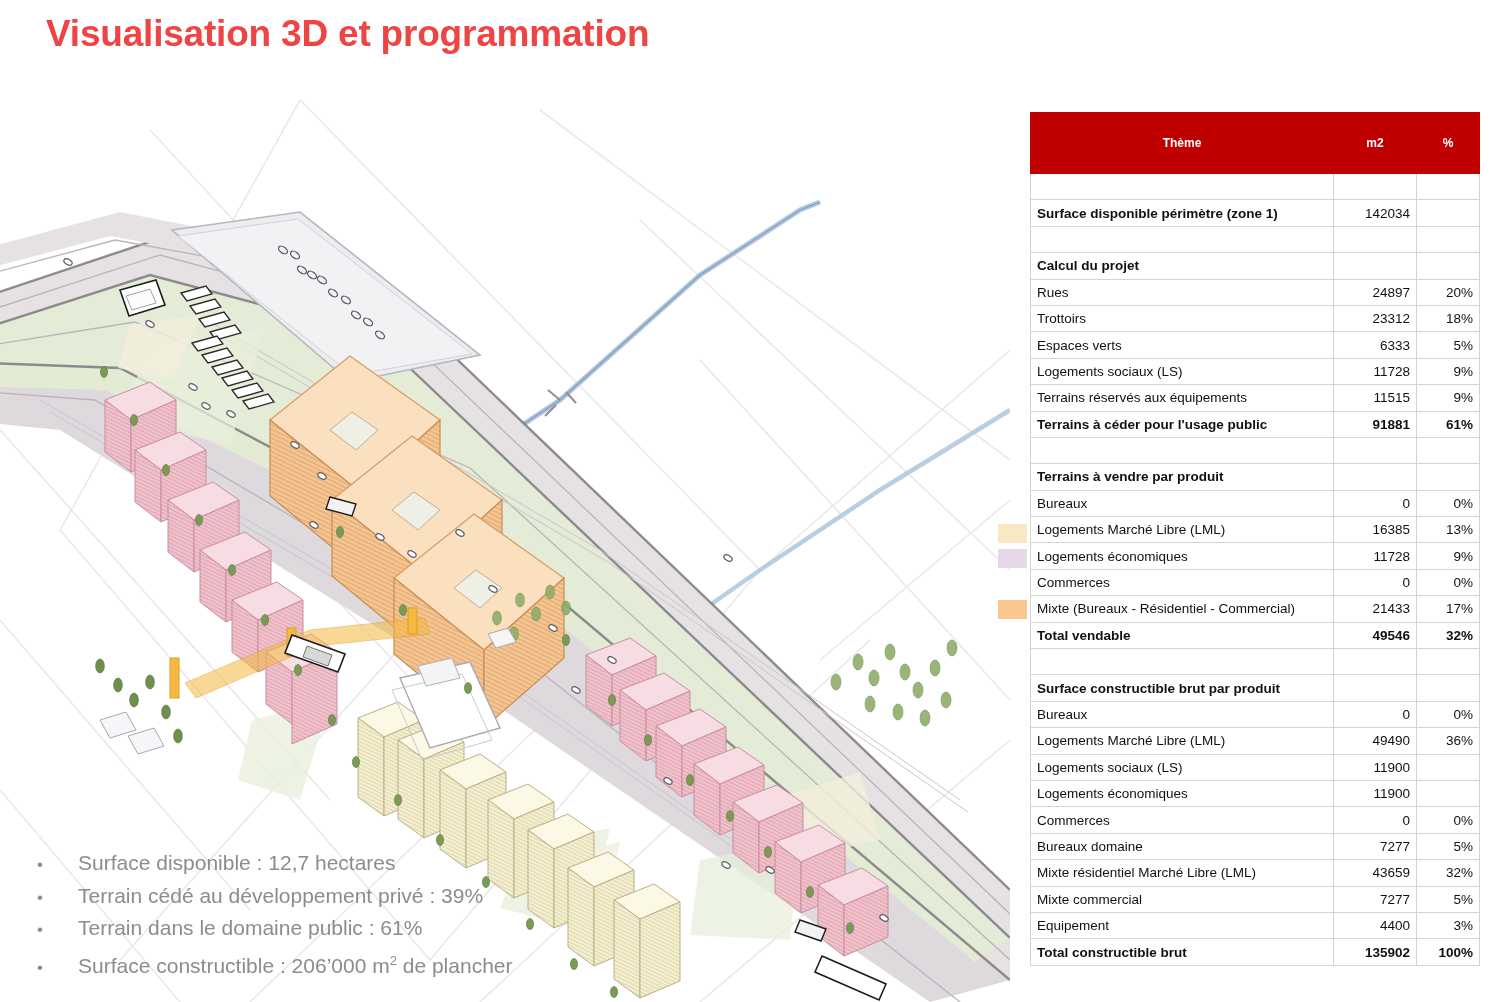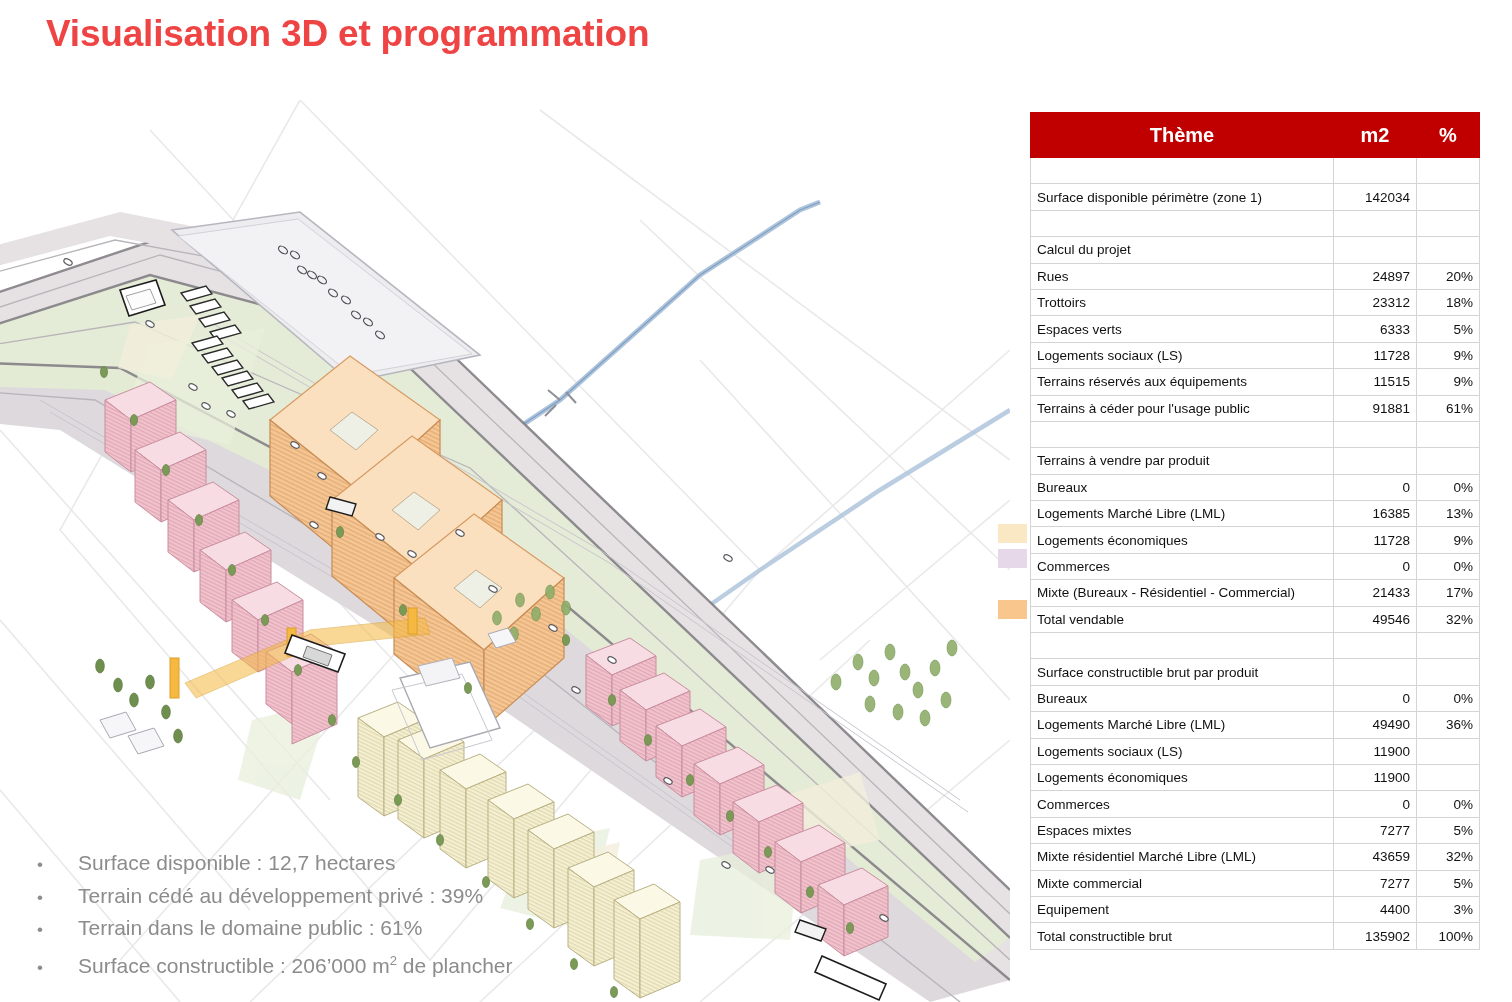--- a/index.html
+++ b/index.html
@@ -29,31 +29,31 @@
 
   
   #programme-table-wrap{position:absolute;left:1030px;top:112px;width:449px;}
   table.prog{border-collapse:collapse;width:449px;table-layout:fixed;
              font-size:13.5px;color:#101010;}
   table.prog col.c-theme{width:303px;}
   table.prog col.c-m2{width:83px;}
   table.prog col.c-pct{width:63px;}
 
   table.prog th{
-    background:#c00000;color:#fff;font-weight:bold;font-size:20px;
-    height:28px;text-align:center;border:1px solid #c00000;padding:8px;
+    background:#c00000;color:#fff;font-weight:bold;font-size:12px;
+    height:28px;text-align:center;border:1px solid #c00000;padding:16px;
   }
   table.prog td{
     height:25.4px;padding:0 6px;border:1px solid #d4d4d4;
     vertical-align:middle;overflow:hidden;white-space:nowrap;
   }
   table.prog td.theme{text-align:left;}
   table.prog td.num{text-align:right;}
   table.prog tr.section td.theme,
-  table.prog tr.total td{font-weight:normal;}
+  table.prog tr.total td{font-weight:bold;}
   table.prog tr.spacer td{height:25.4px;border-left:1px solid #d4d4d4;
                           border-right:1px solid #d4d4d4;border-top:1px solid #d4d4d4;
                           border-bottom:1px solid #d4d4d4;}
   table.prog tr.spacer td.theme{border-left:1px solid #d4d4d4;}
 
   
   #legend-swatches{position:absolute;left:998px;top:112px;width:30px;height:845px;}
   .swatch{position:absolute;left:0;width:29px;height:19px;}
 </style>
 </head>
@@ -613,21 +613,21 @@
           <td class="theme">Logements économiques</td>
           <td class="num">11900</td>
           <td class="num"></td>
         </tr>
         <tr class="item">
           <td class="theme">Commerces</td>
           <td class="num">0</td>
           <td class="num">0%</td>
         </tr>
         <tr class="item">
-          <td class="theme">Espaces mixtes</td>
+          <td class="theme">Bureaux domaine</td>
           <td class="num">7277</td>
           <td class="num">5%</td>
         </tr>
         <tr class="item">
           <td class="theme">Mixte résidentiel Marché Libre (LML)</td>
           <td class="num">43659</td>
           <td class="num">32%</td>
         </tr>
         <tr class="item">
           <td class="theme">Mixte commercial</td>

